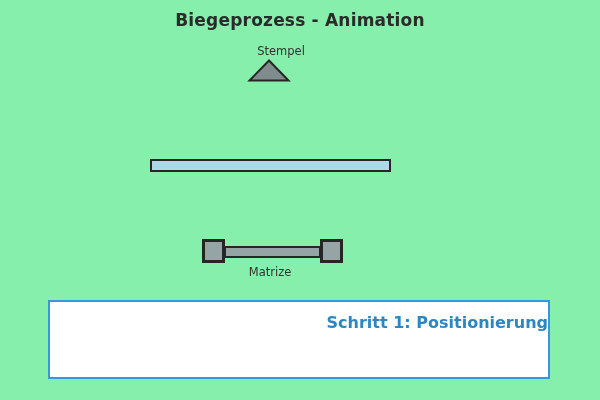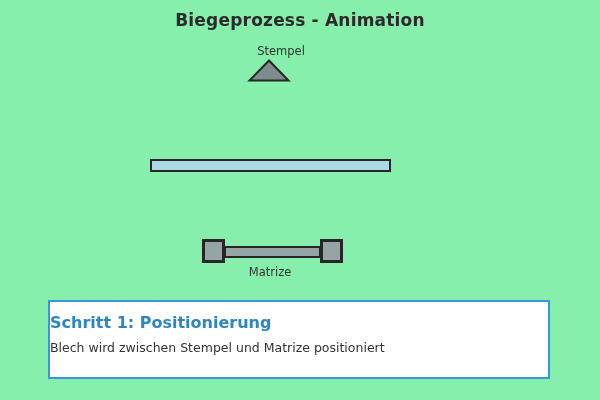--- a/index.html
+++ b/index.html
@@ -44,21 +44,21 @@
     height: 400px;
   }
   .status-panel {
     position: absolute;
     left: 48px;
     top: 300px;
     width: 498px;
     height: 75px;
     background: #ffffff;
     border: 2px solid #3498db;
-    text-align: left;
+    text-align: right;
     box-sizing: content-box;
   }
   .step-title {
     margin-top: 11px;
     font-size: 16px;
     font-weight: bold;
     color: #2e86c1;
   }
   .step-description {
     margin-top: 8px;
@@ -86,16 +86,15 @@
 
     <rect x="225" y="247" width="95" height="10" stroke-width="2" fill="#95a5a6" stroke="#262626"></rect>
 
     <rect x="203.5" y="240.5" width="20" height="21" stroke-width="3" fill="#95a5a6" stroke="#262626"></rect>
 
     <rect x="321.5" y="240.5" width="20" height="21" stroke-width="3" fill="#95a5a6" stroke="#262626"></rect>
   </svg>
 
   <div class="status-panel">
     <div class="step-title">Schritt 1: Positionierung</div>
-    <div class="step-description">Blech wird zwischen Stempel und Matrize positioniert</div>
   </div>
 
 </div>
 
 </body></html>

